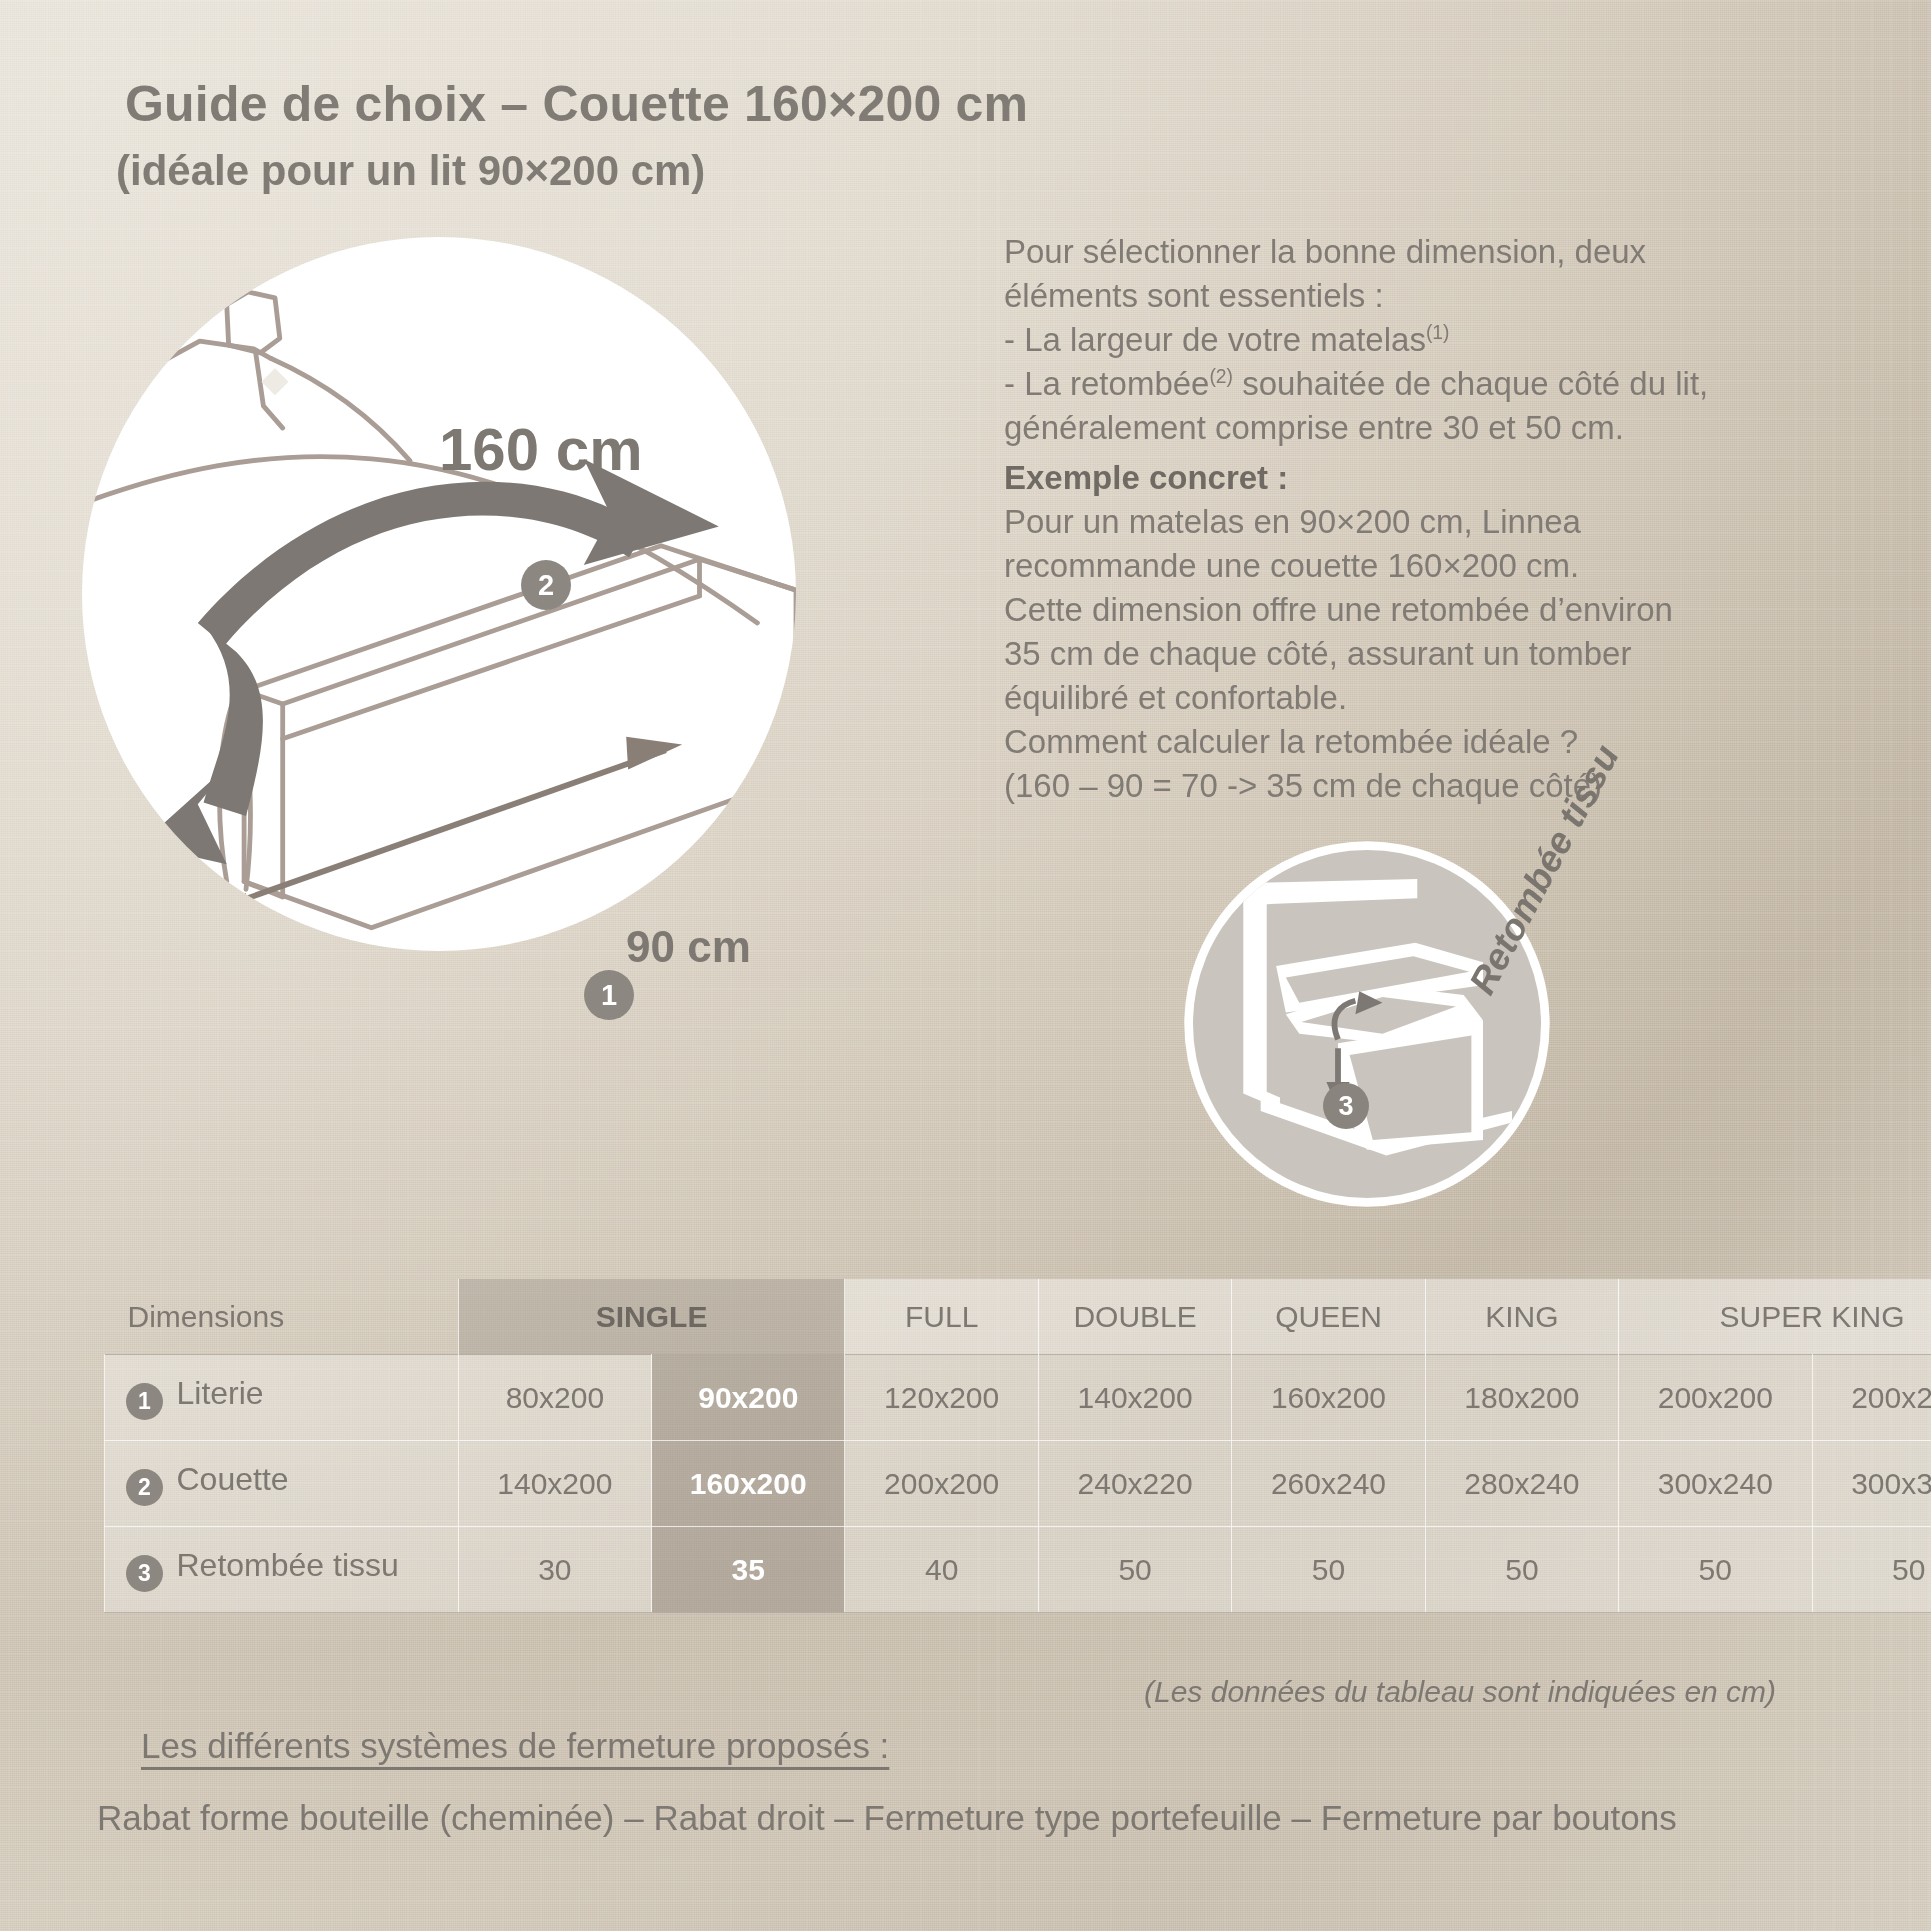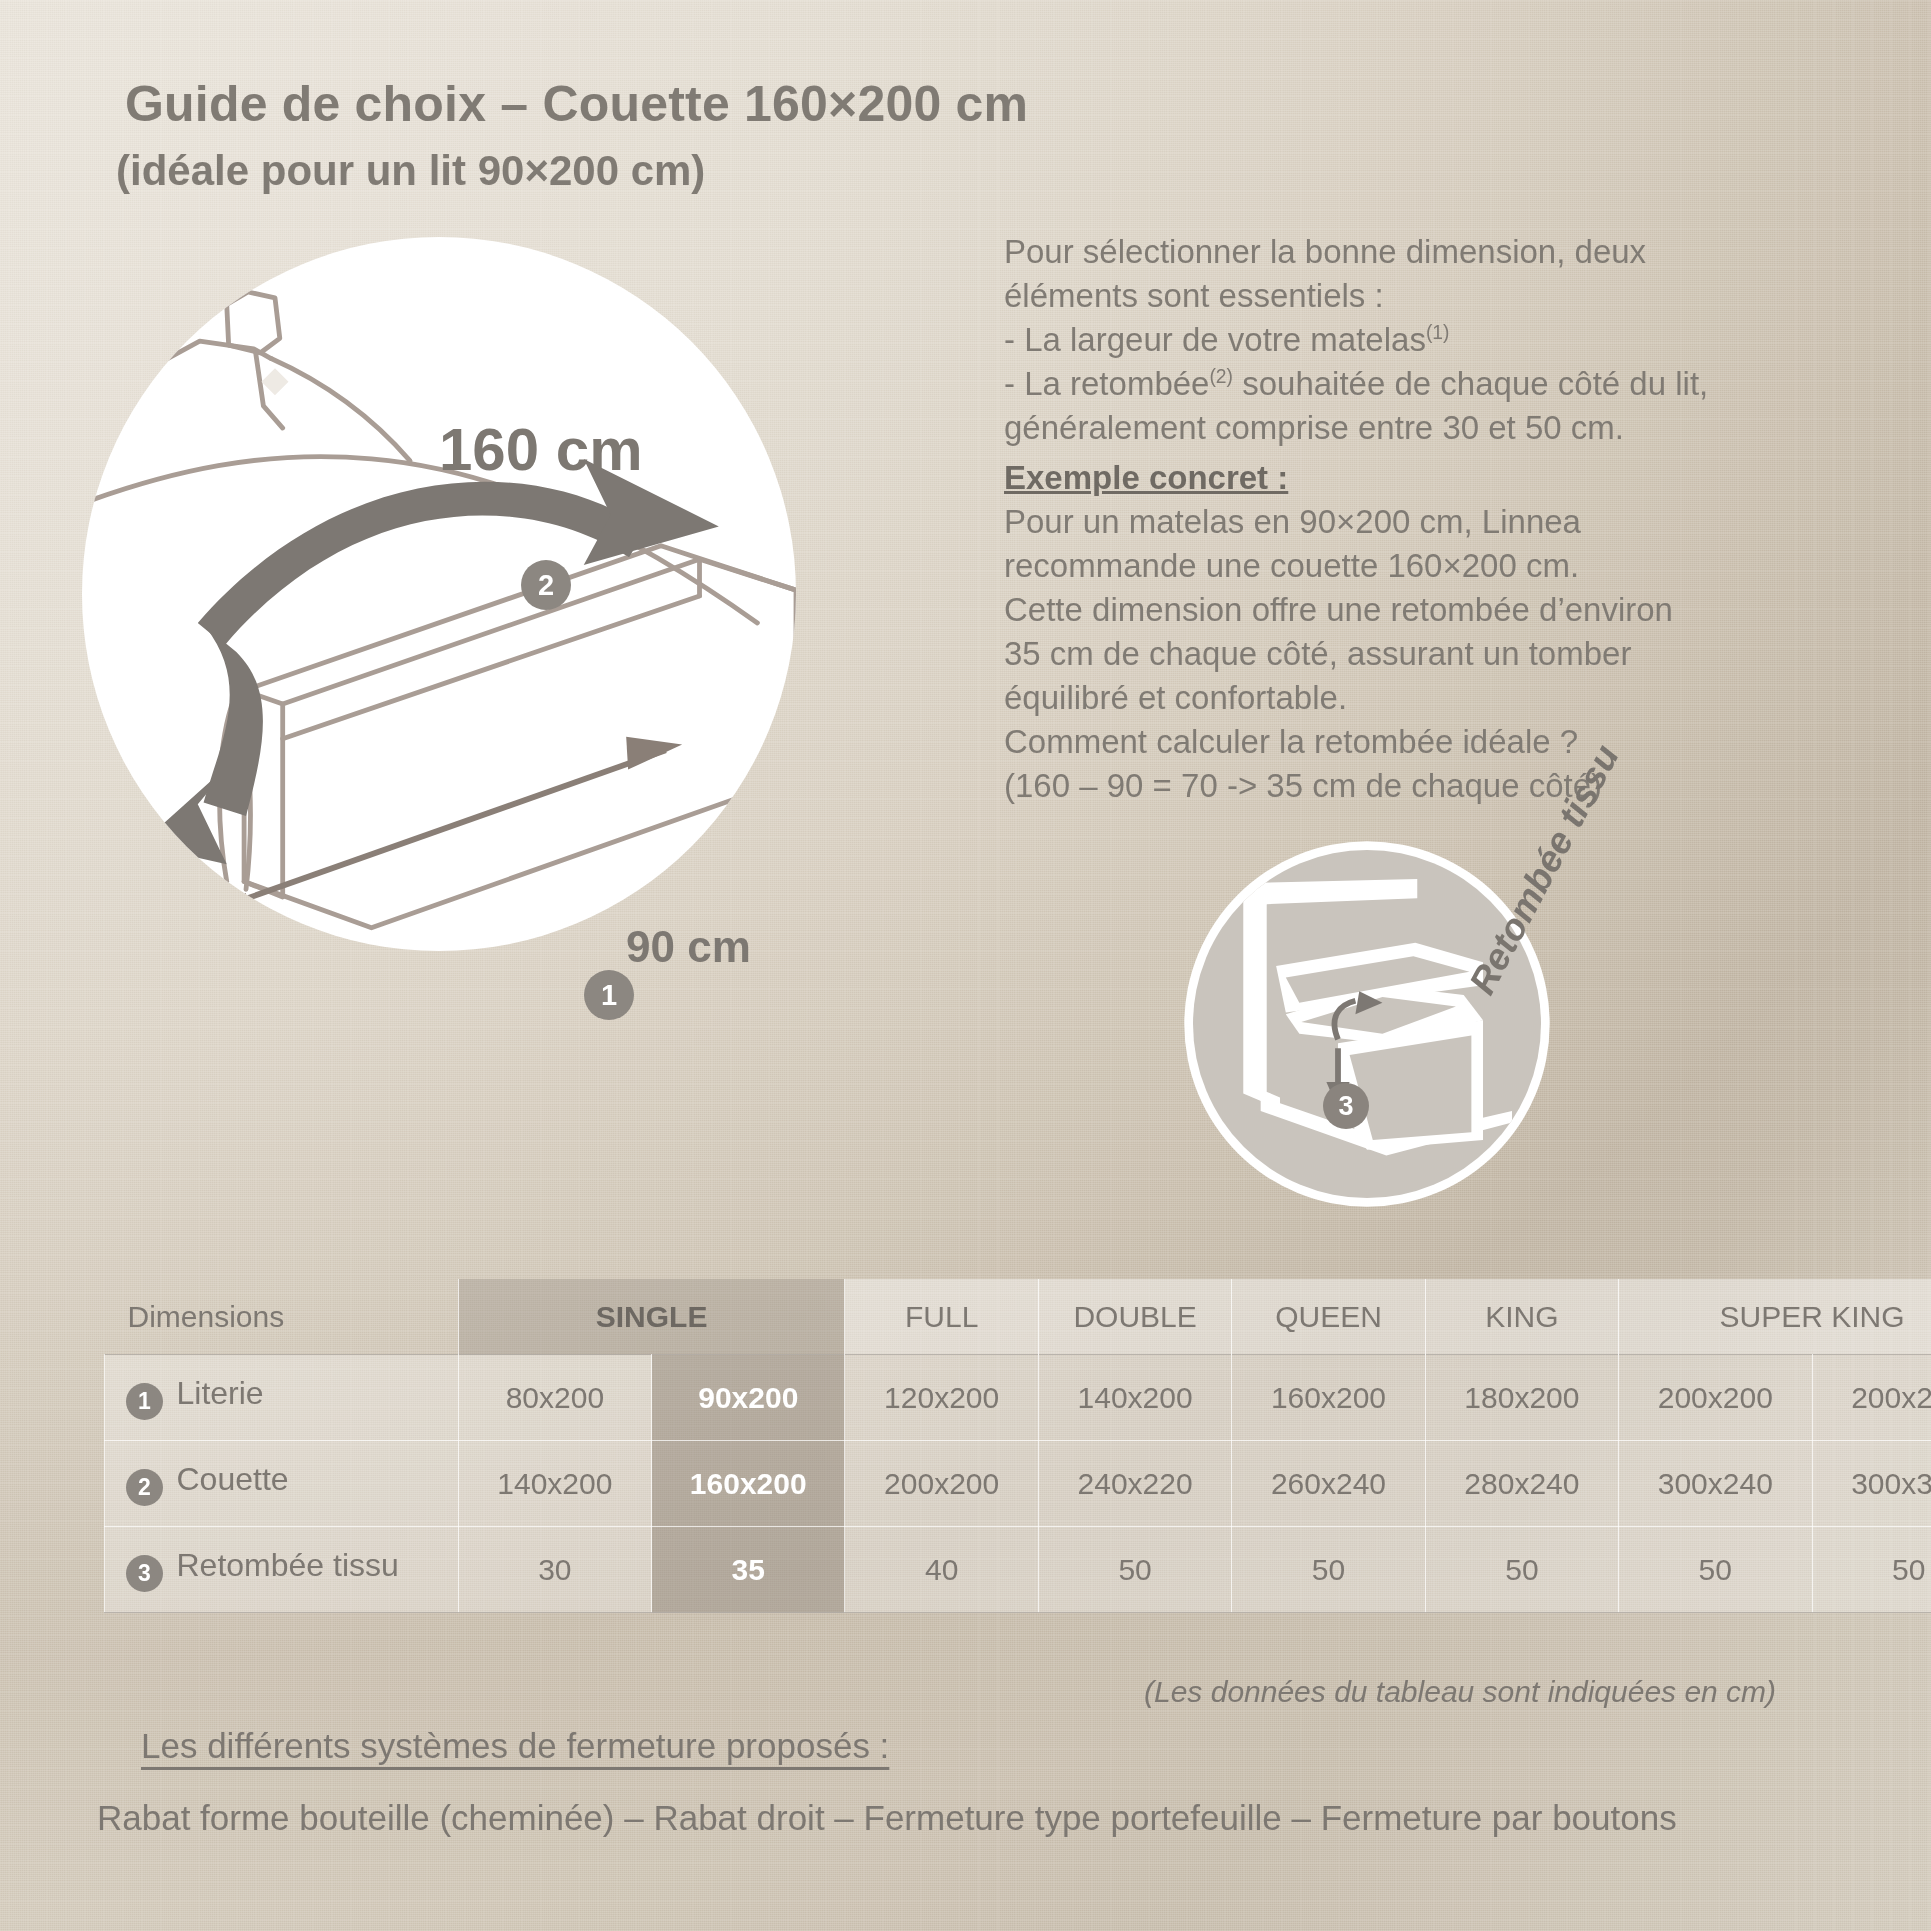--- a/index.html
+++ b/index.html
@@ -40,21 +40,21 @@
     position:absolute;left:1004px;top:230px;width:850px;
     font-size:33px;line-height:44px;color:#807b74;
   }
   #intro .ln{white-space:nowrap;}
   #intro sup{font-size:19.3px;vertical-align:super;line-height:0;}
   #example{
     position:absolute;left:1004px;top:456px;width:859px;
     font-size:33px;line-height:44px;color:#807b74;
   }
   #example .ln{white-space:nowrap;}
-  #example .hd{font-weight:bold;color:#6f6a63;text-decoration:underline;}
+  #example .hd{font-weight:bold;color:#6f6a63;}
 
   
   #mainCircle{
     position:absolute;left:82px;top:237px;width:714px;height:714px;
     border-radius:50%;background:#ffffff;overflow:hidden;
   }
   #mainCircle svg{position:absolute;left:0;top:0;}
   #lbl160{
     position:absolute;left:439px;top:415px;
     font-size:60px;font-weight:bold;color:#7d7872;white-space:nowrap;

